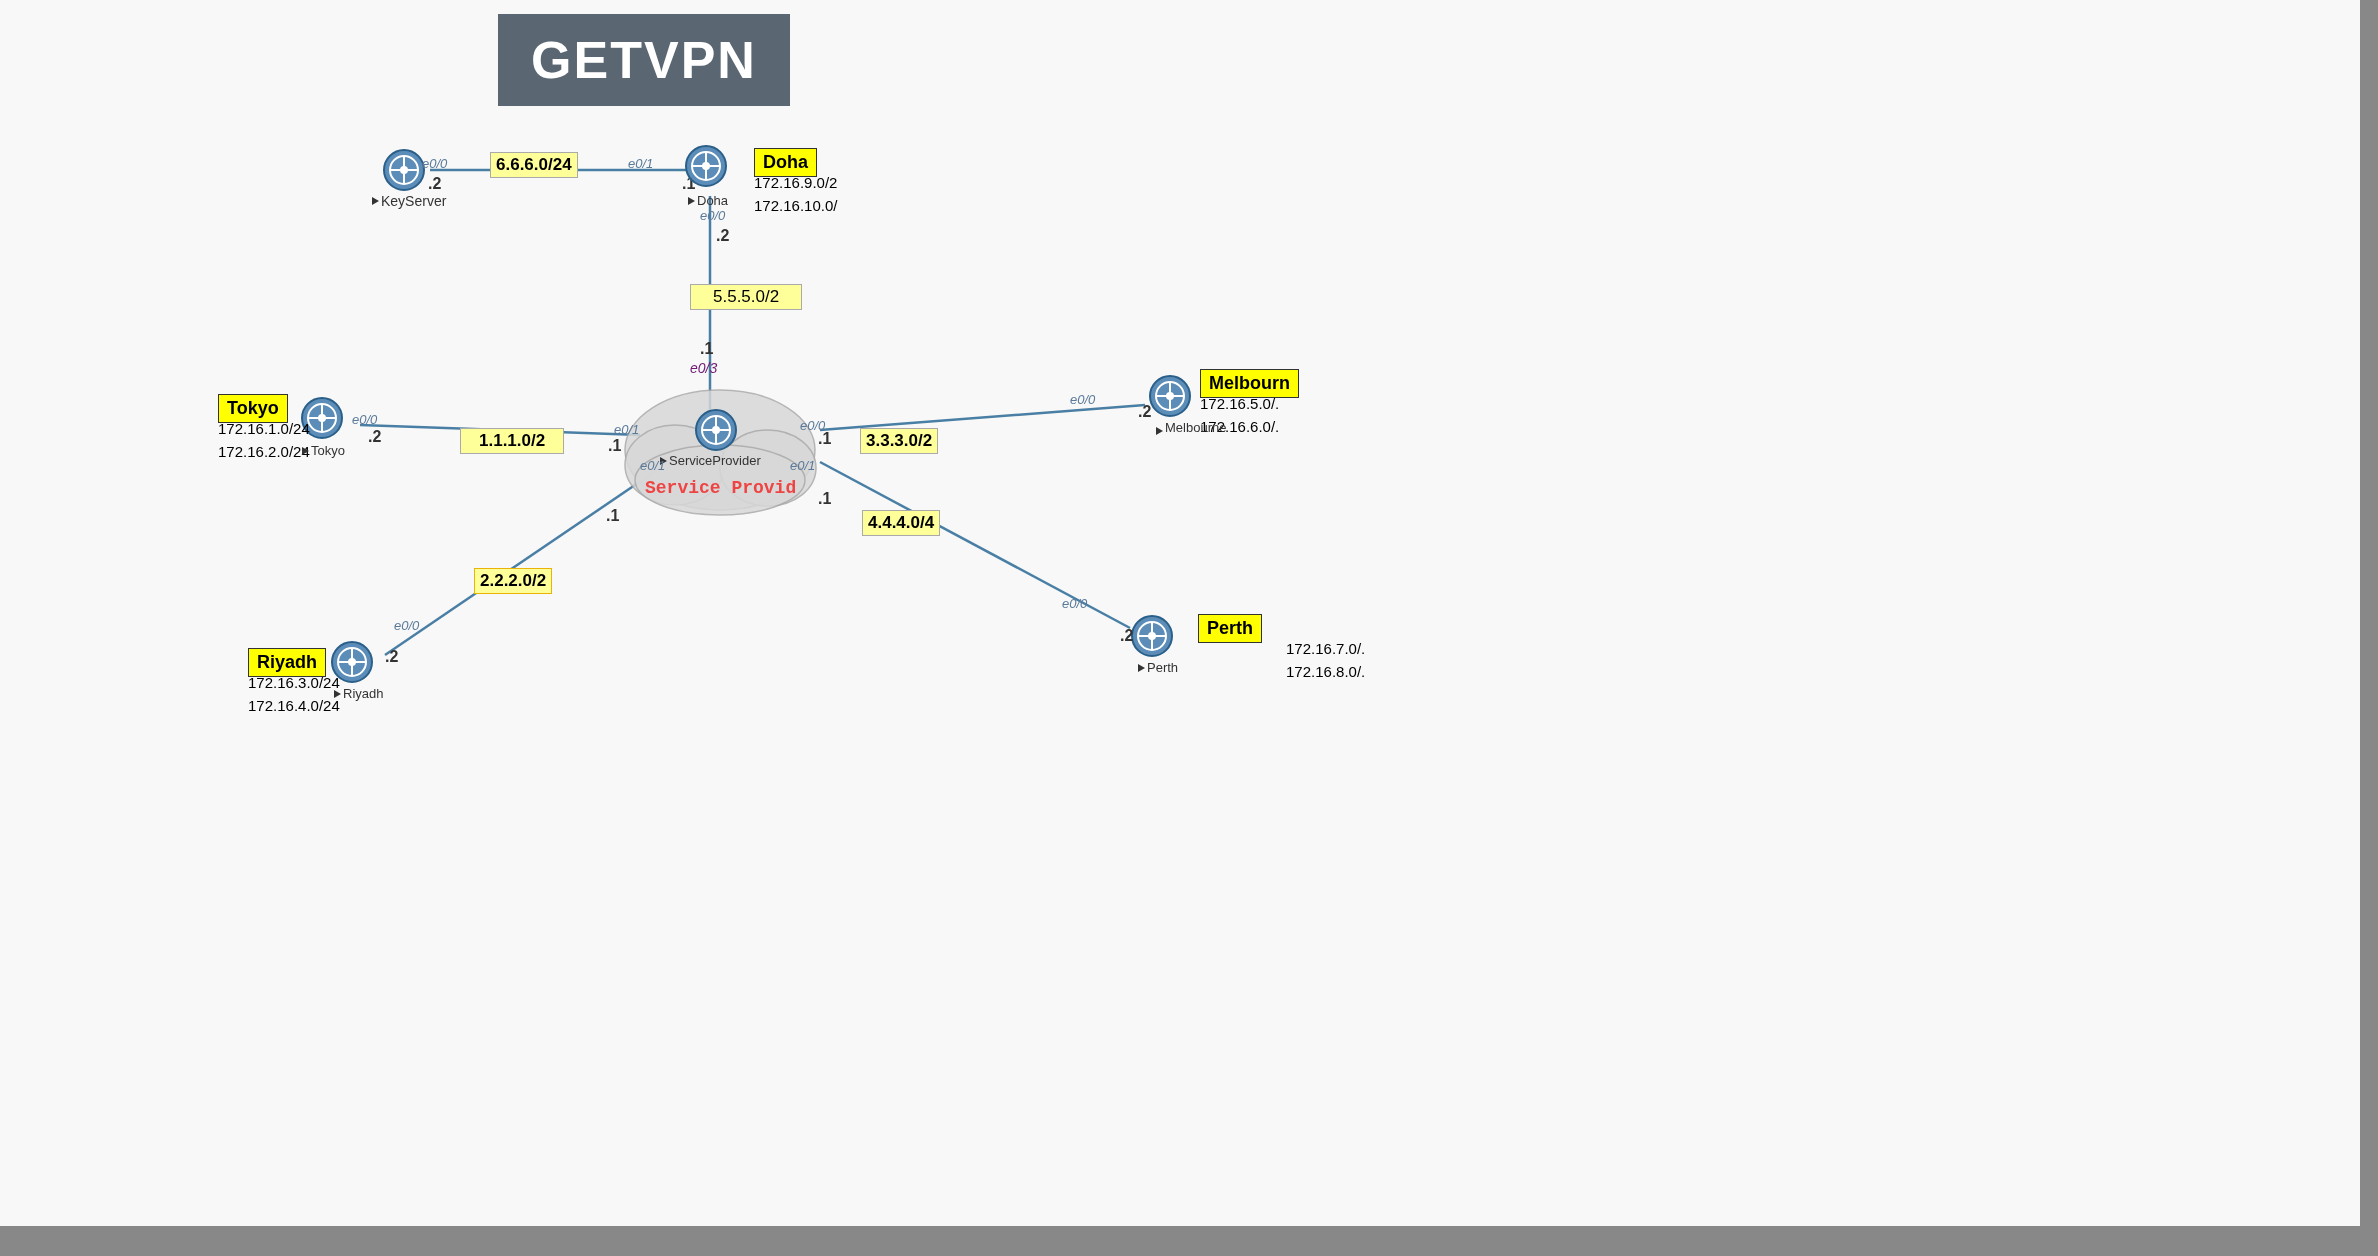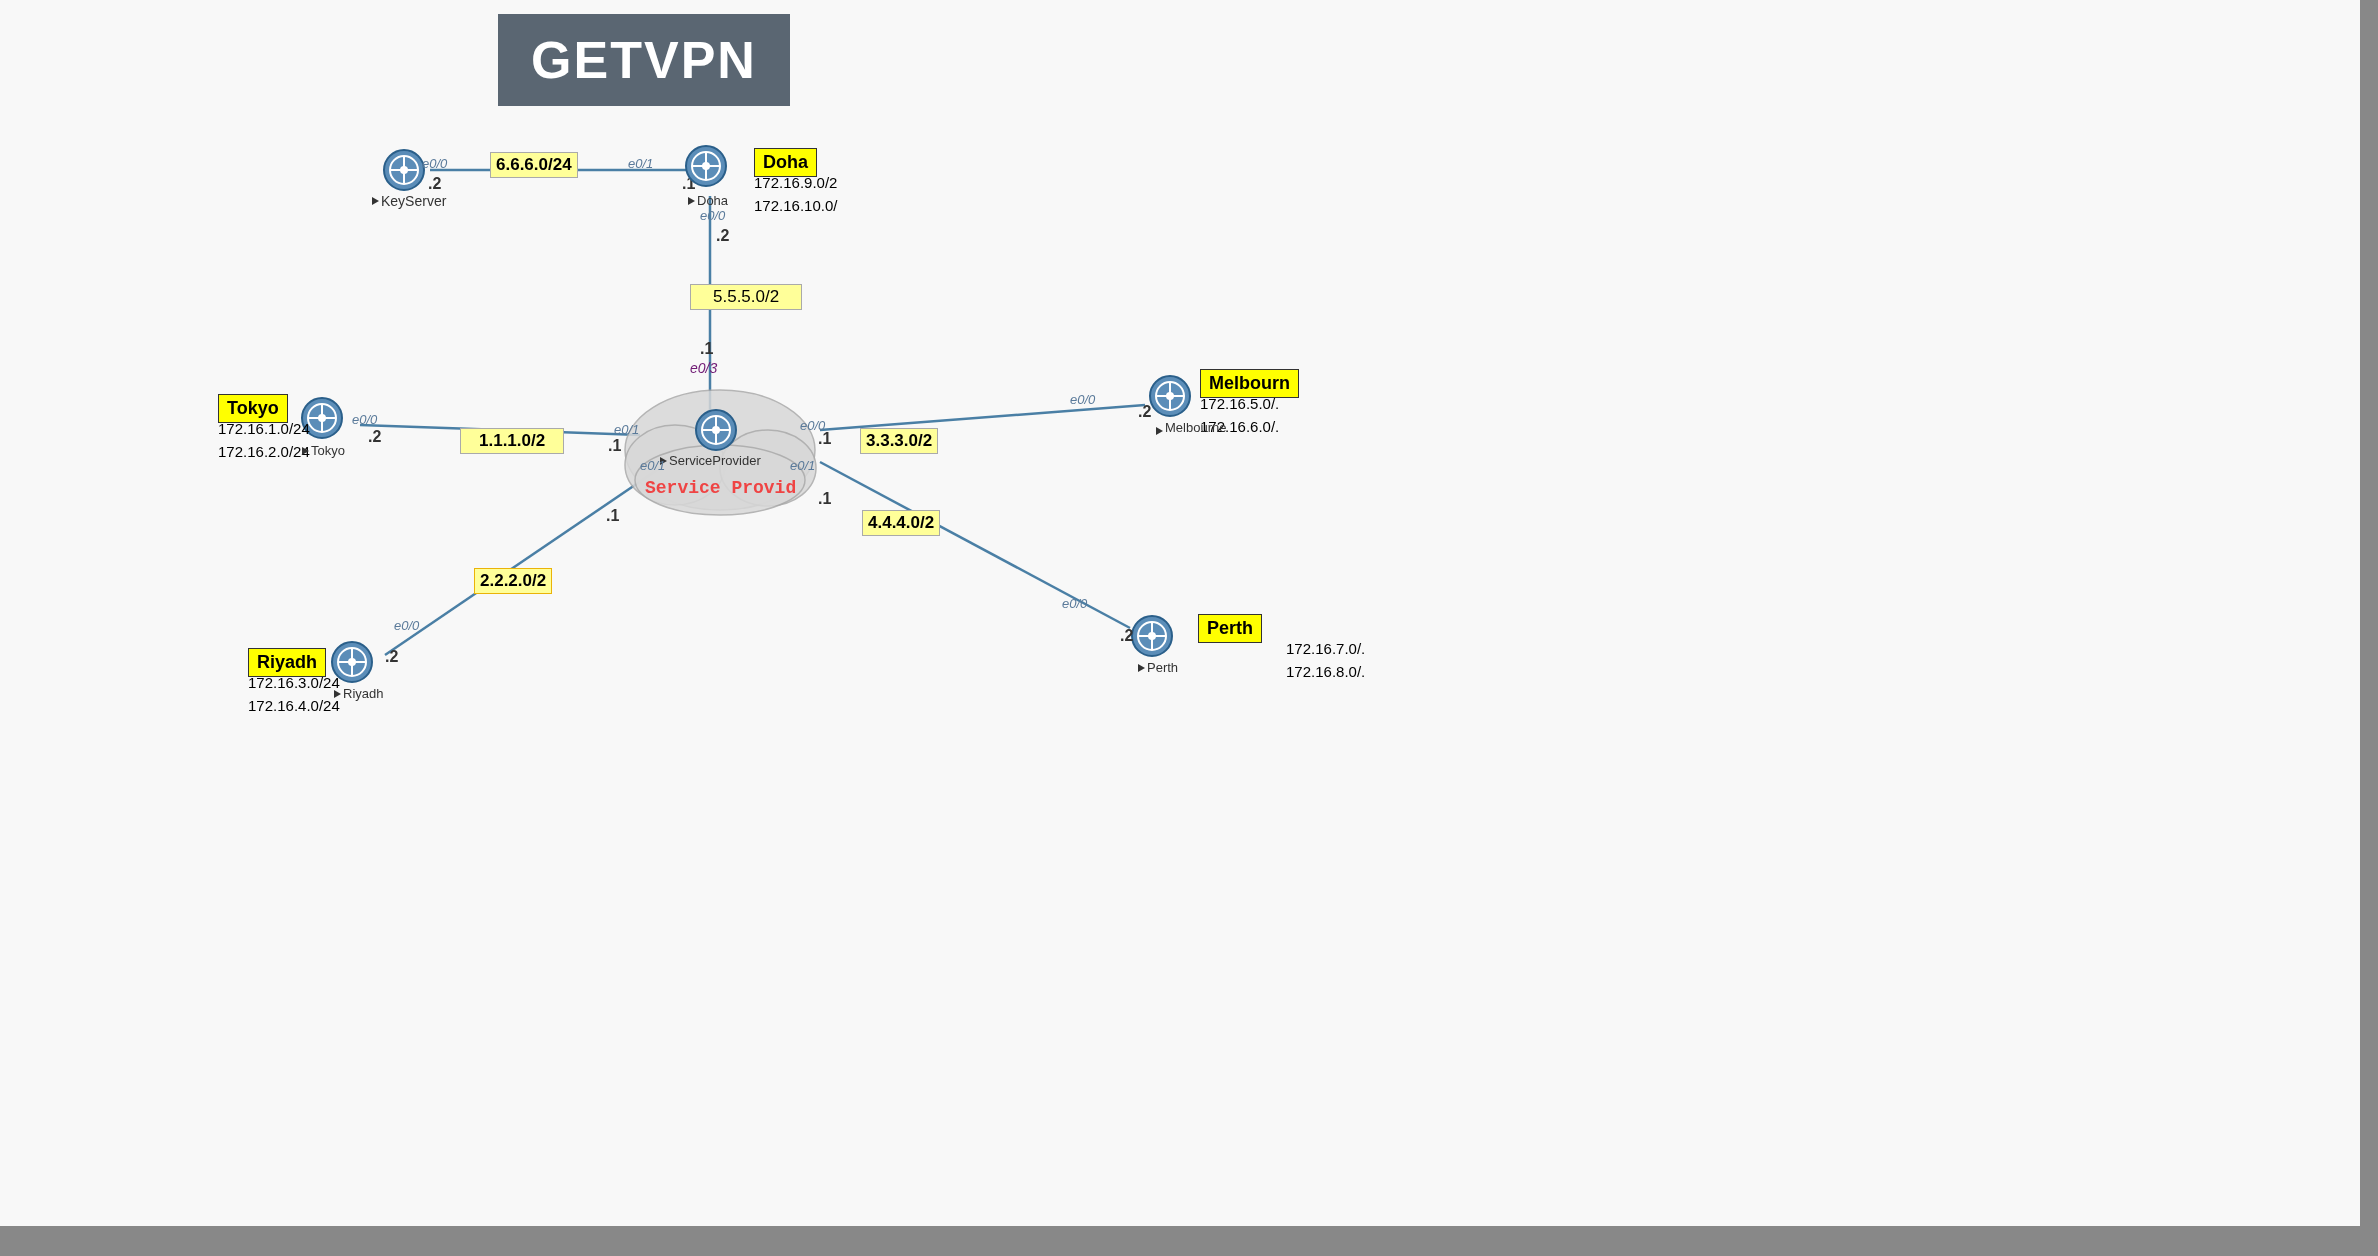--- a/index.html
+++ b/index.html
@@ -268,17 +268,17 @@
 </div>
 <div style="position:absolute;left:1138px;top:660px;font-size:13px;color:#333;display:flex;align-items:center;gap:2px;">
   <span style="display:inline-block;width:0;height:0;border-top:4px solid transparent;border-bottom:4px solid transparent;border-left:7px solid #333;"></span>
   <span>Perth</span>
 </div>
 
 <div style="position:absolute;left:1120px;top:627px;font-size:16px;font-weight:bold;color:#333;">.2</div>
 
 <div style="position:absolute;left:1062px;top:596px;font-size:13px;color:#5a7a9a;font-style:italic;">e0/0</div>
 
-<div style="position:absolute;left:862px;top:510px;background:#ffff99;border:1px solid #aaa;padding:2px 5px;font-size:17px;font-weight:bold;">4.4.4.0/2</div>
+<div style="position:absolute;left:862px;top:510px;background:#ffff99;border:1px solid #aaa;padding:2px 5px;font-size:17px;font-weight:bold;">4.4.4.0/4</div>
 
 <div class="bottom-bar"></div>
 
 <div class="right-bar"></div>
 
 </body></html>

